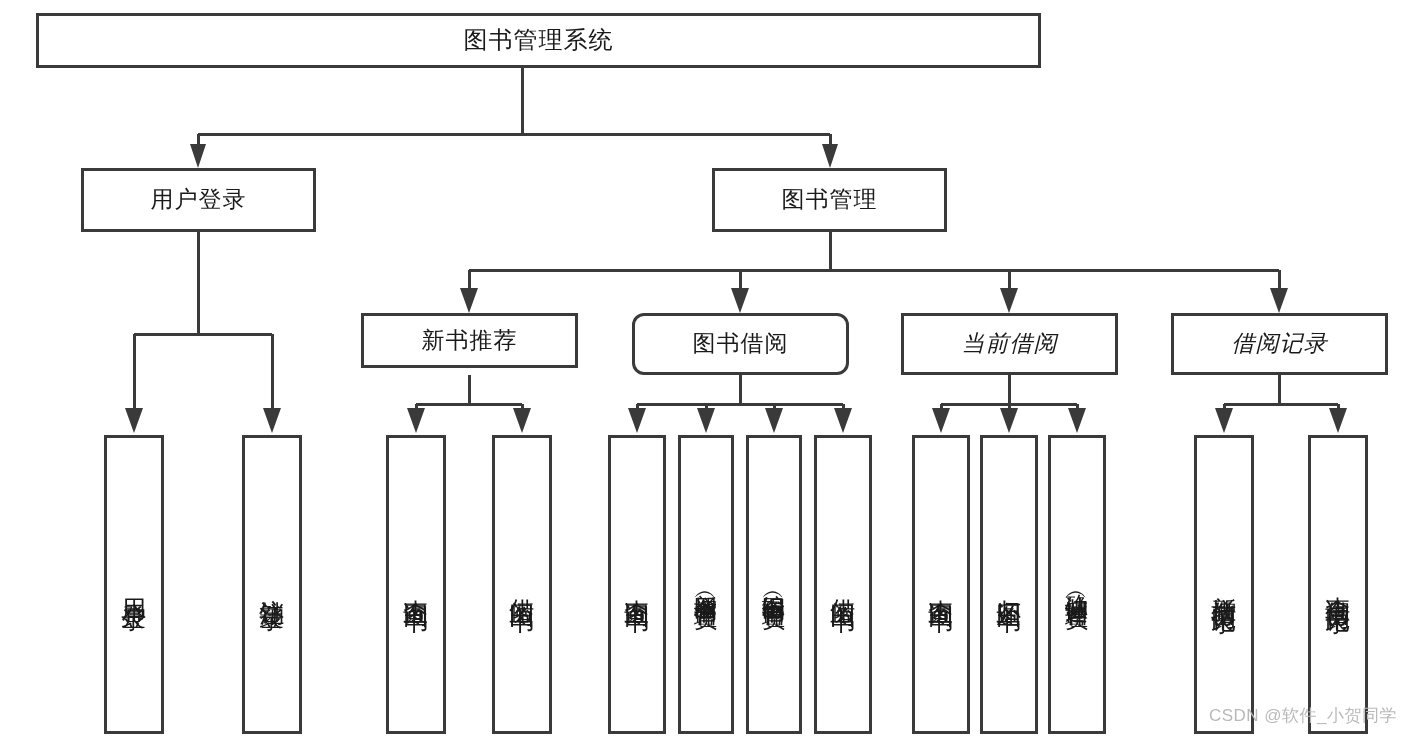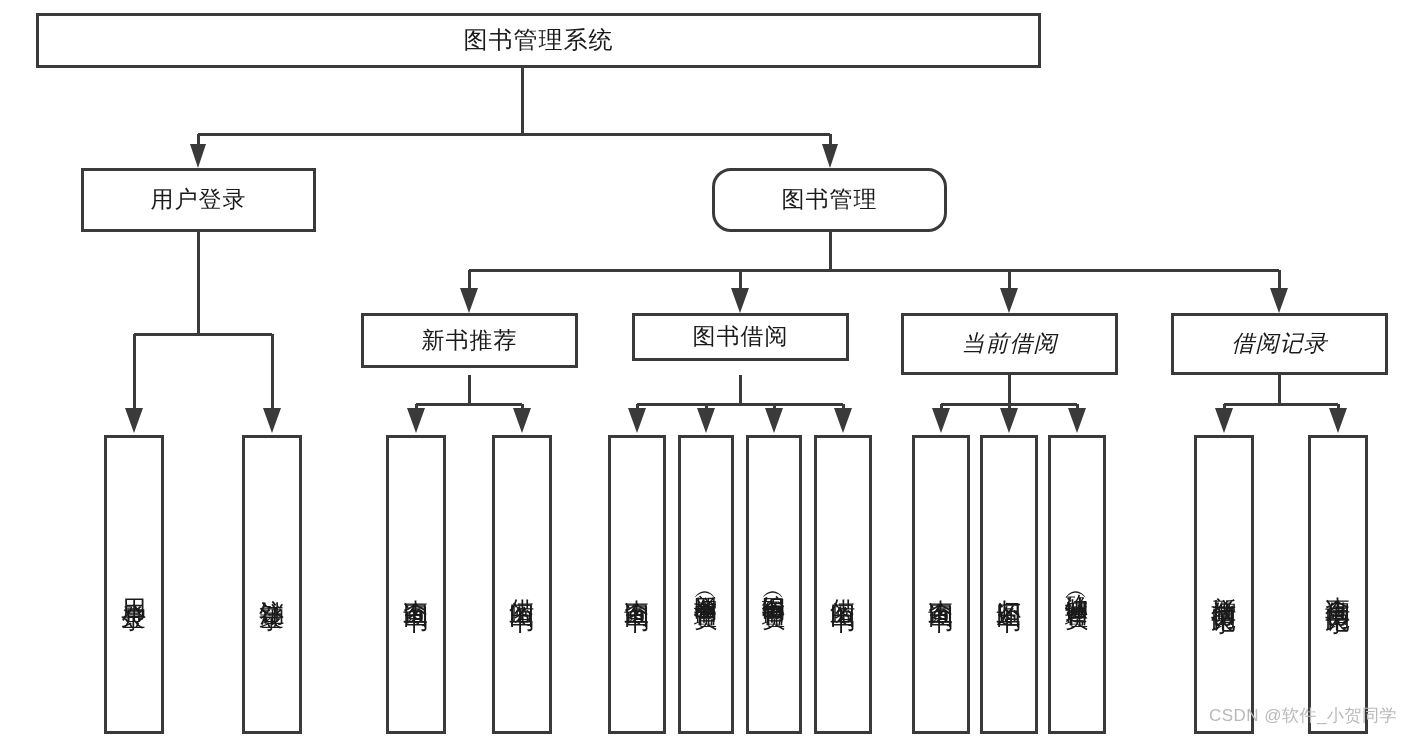--- a/index.html
+++ b/index.html
@@ -152,28 +152,28 @@
     <polygon points="1338,433 1329,408 1347,408"></polygon>
   </svg>
 
   <div class="node h-node root" style="left:20px;top:13px;width:1005px;height:55px;margin-left:16px;">
     <span class="lbl">图书管理系统</span>
   </div>
 
   <div class="node h-node" style="left:81px;top:168px;width:235px;height:64px;">
     <span class="lbl">用户登录</span>
   </div>
-  <div class="node h-node" style="left:712px;top:168px;width:235px;height:64px;border-radius:19px;">
+  <div class="node h-node" style="left:712px;top:168px;width:235px;height:64px;">
     <span class="lbl">图书管理</span>
   </div>
 
   <div class="node h-node" style="left:361px;top:313px;width:217px;height:55px;">
     <span class="lbl">新书推荐</span>
   </div>
-  <div class="node h-node" style="left:632px;top:313px;width:217px;height:48px;">
+  <div class="node h-node" style="left:632px;top:313px;width:217px;height:62px;border-radius:12px;">
     <span class="lbl">图书借阅</span>
   </div>
   <div class="node h-node" style="left:901px;top:313px;width:217px;height:62px;font-style:italic;">
     <span class="lbl">当前借阅</span>
   </div>
   <div class="node h-node" style="left:1171px;top:313px;width:217px;height:62px;font-style:italic;">
     <span class="lbl">借阅记录</span>
   </div>
 
   <div class="node v-node" style="left:104px;top:435px;width:60px;height:299px;">

